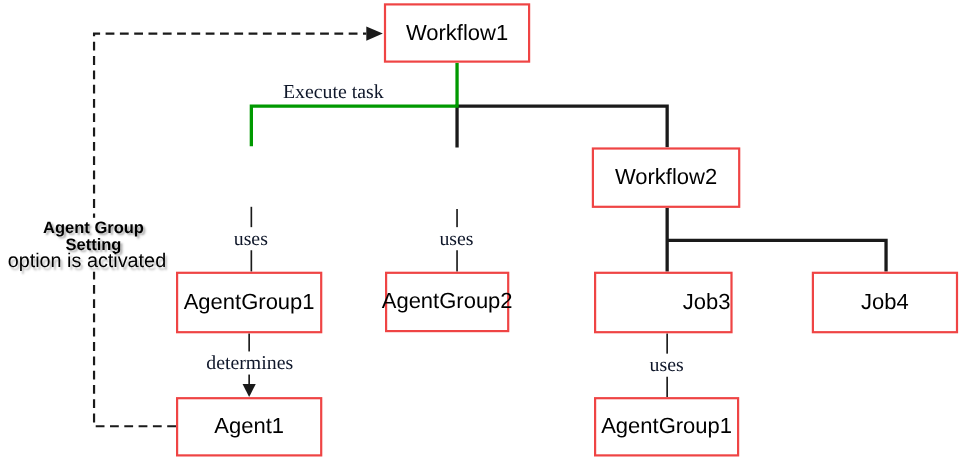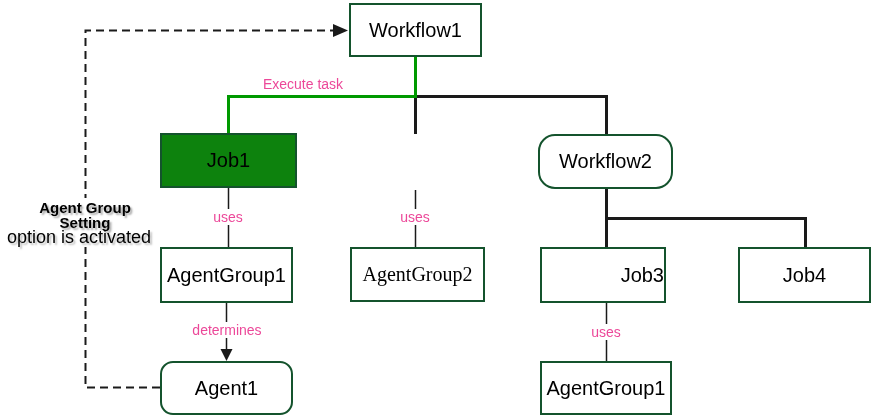--- a/index.html
+++ b/index.html
@@ -3,29 +3,29 @@
 <meta charset="utf-8">
 <style>
   html,body { margin:0; padding:0; background:#ffffff; }
   #canvas {
     position:relative; width:872px; height:418px; background:#ffffff;
     font-family:"Liberation Sans", sans-serif; overflow:hidden;
   }
   #edges-svg { position:absolute; left:0; top:0; }
   .node {
     position:absolute; box-sizing:border-box;
-    background:#ffffff; border:2px solid #14532d;
+    background:#ffffff; border:2px solid #ef4444;
     display:flex; align-items:center; justify-content:center;
     font-size:20px; color:#000000; white-space:nowrap;
   }
   .node.highlight { background:#0d820d; }
   .edge-label {
     position:absolute; transform:translate(-50%,-50%);
     background:#ffffff; padding:0 3px;
-    font-size:14px; color:#ec4899; white-space:nowrap;
+    font-size:18px; color:#0f172a; white-space:nowrap;font-family:Liberation Serif, serif;
   }
   .annotation {
     position:absolute; left:0; top:198px; width:158px;
     background:#ffffff; text-align:center; padding:2px 0;
     color:#000000; line-height:15px;
   }
   .annotation .l1 {
     display:block; font-weight:bold; font-size:15px;
     text-shadow:2px 2px 2px #aaaaaa;
     margin-left:12px;
@@ -55,46 +55,43 @@
     <polygon points="220.5,349 232.5,349 226.5,361" fill="#1a1a1a"></polygon>
 
     <path d="M160,387.5 H85.5 V30.5 H333" stroke="#1a1a1a" stroke-width="2" stroke-dasharray="8,5" fill="none"></path>
     <polygon points="333,24 333,37 348,30.5" fill="#1a1a1a"></polygon>
   </svg>
 
   <div class="node" style="left:349px; top:3px; width:133px; height:54px;">
     <span>Workflow1</span>
   </div>
 
-  <div class="node highlight" style="left:160px; top:133px; width:137px; height:55px;">
-    <span>Job1</span>
-  </div>
 
 
-  <div class="node" style="left:538px; top:134px; width:135px; height:55px;border-radius:17px;">
+  <div class="node" style="left:538px; top:134px; width:135px; height:55px;">
     <span>Workflow2</span>
   </div>
 
   <div class="node" style="left:160px; top:247px; width:133px; height:56px;">
     <span>AgentGroup1</span>
   </div>
 
-  <div class="node" style="left:350px; top:247px; width:135px; height:55px;font-family:Liberation Serif, serif;">
+  <div class="node" style="left:350px; top:247px; width:113px; height:55px;">
     <span>AgentGroup2</span>
   </div>
 
   <div class="node" style="left:540px; top:247px; width:126px; height:56px;justify-content:flex-end;">
     <span>Job3</span>
   </div>
 
   <div class="node" style="left:738px; top:247px; width:133px; height:56px;">
     <span>Job4</span>
   </div>
 
-  <div class="node" style="left:160px; top:361px; width:133px; height:54px;border-radius:13px;">
+  <div class="node" style="left:160px; top:361px; width:133px; height:54px;">
     <span>Agent1</span>
   </div>
 
   <div class="node" style="left:540px; top:361px; width:132px; height:54px;">
     <span>AgentGroup1</span>
   </div>
 
   <span class="edge-label" style="left:303px; top:84px;">Execute task</span>
   <span class="edge-label" style="left:228px; top:217px;">uses</span>
   <span class="edge-label" style="left:415px; top:217px;">uses</span>

